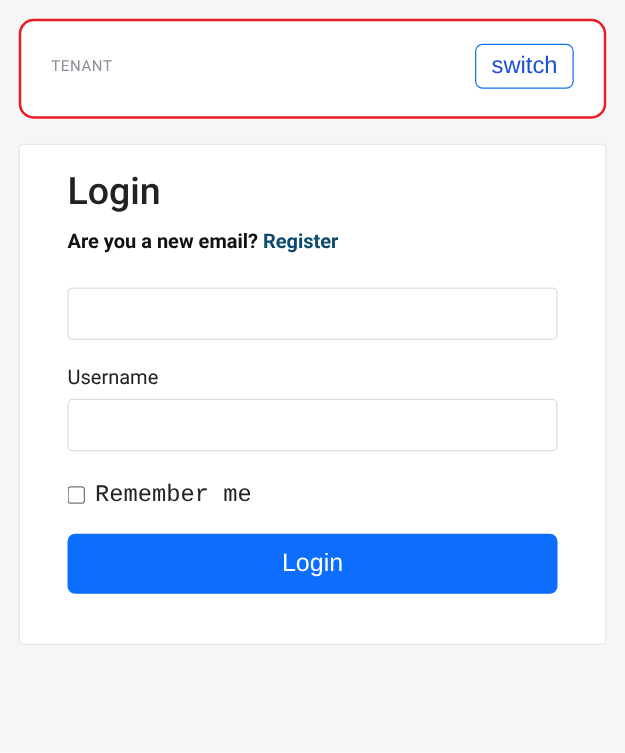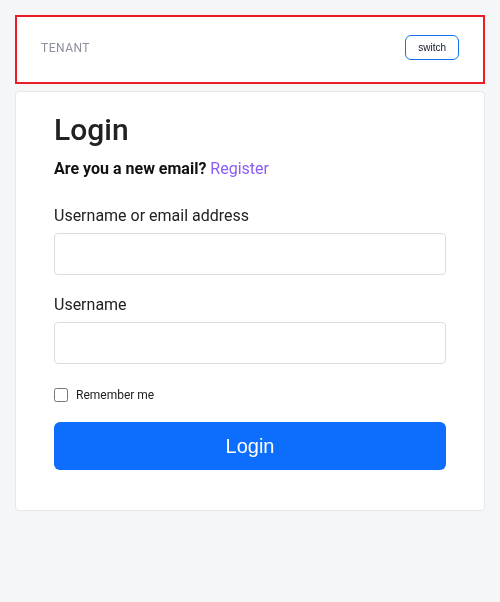--- a/index.html
+++ b/index.html
@@ -10,47 +10,47 @@
     body {
       font-family: -apple-system, BlinkMacSystemFont, "Segoe UI", Roboto, Helvetica, Arial, sans-serif;
       background: #f5f6f7;
       width: 500px;
       height: 602px;
       padding: 15px;
     }
     .tenant-card {
       background: #ffffff;
       border: 2px solid #ec1c24;
-      border-radius: 0;
+      border-radius: 12px;
       padding: 18px 24px 22px 24px;
       display: flex;
       justify-content: space-between;
       align-items: center;
-      margin-bottom: 7px;
+      margin-bottom: 20px;
     }
     .tenant-left {
       display: flex;
       flex-direction: column;
       gap: 4px;
     }
     .tenant-label {
       font-size: 12px;
       letter-spacing: 0.5px;
       color: #8a8f99;
     }
     .tenant-value {
       font-size: 17px;
       font-style: italic;
       color: #111;
     }
     .switch-btn {
       background: #fff;
       border: 1px solid #1273eb;
-      color: #0f172a;
-      font-size: 10px;
+      color: #1d4ed8;
+      font-size: 19px;
       padding: 6px 12px;
       border-radius: 6px;
       cursor: pointer;
     }
     .login-card {
       background: #ffffff;
       border: 1px solid #e5e7eb;
       border-radius: 4px;
       padding: 20px 38px 40px 38px;
     }
@@ -60,24 +60,24 @@
       color: #222;
       margin-bottom: 12px;
     }
     .new-user-row {
       font-size: 16px;
       font-weight: 700;
       color: #111;
       margin-bottom: 28px;
     }
     .register-link {
-      color: #8b5cf6;
+      color: #0c4a6e;
       text-decoration: none;
       cursor: pointer;
-      font-weight: 400;
+      font-weight: 700;
     }
     .field-label {
       font-size: 16px;
       color: #222;
       font-weight: 400;
       margin-bottom: 8px;
       display: block;
     }
     .text-input {
       width: 100%;
@@ -95,22 +95,23 @@
       gap: 8px;
       margin-bottom: 20px;
       margin-top: 4px;
     }
     .remember-cb {
       width: 14px;
       height: 14px;
       cursor: pointer;
     }
     .remember-label {
-      font-size: 12px;
+      font-size: 19px;
       color: #222;
+      font-family: Liberation Mono, monospace;
     }
     .login-btn {
       width: 100%;
       height: 48px;
       background: #0d6efd;
       color: #fff;
       border: none;
       border-radius: 6px;
       font-size: 20px;
       font-weight: 400;
@@ -126,21 +127,20 @@
   </div>
   <button class="switch-btn">switch</button>
 </div>
 
 <div class="login-card">
   <h1 class="login-title">Login</h1>
   <div class="new-user-row">
     <span>Are you a new email? </span><a class="register-link">Register</a>
   </div>
 
-  <label class="field-label">Username or email address</label>
   <input type="text" class="text-input" value="" style="">
 
   <label class="field-label">Username</label>
   <input type="password" class="text-input" value="" style="">
 
   <div class="remember-row">
     <input type="checkbox" class="remember-cb" style="">
     <span class="remember-label">Remember me</span>
   </div>
 

